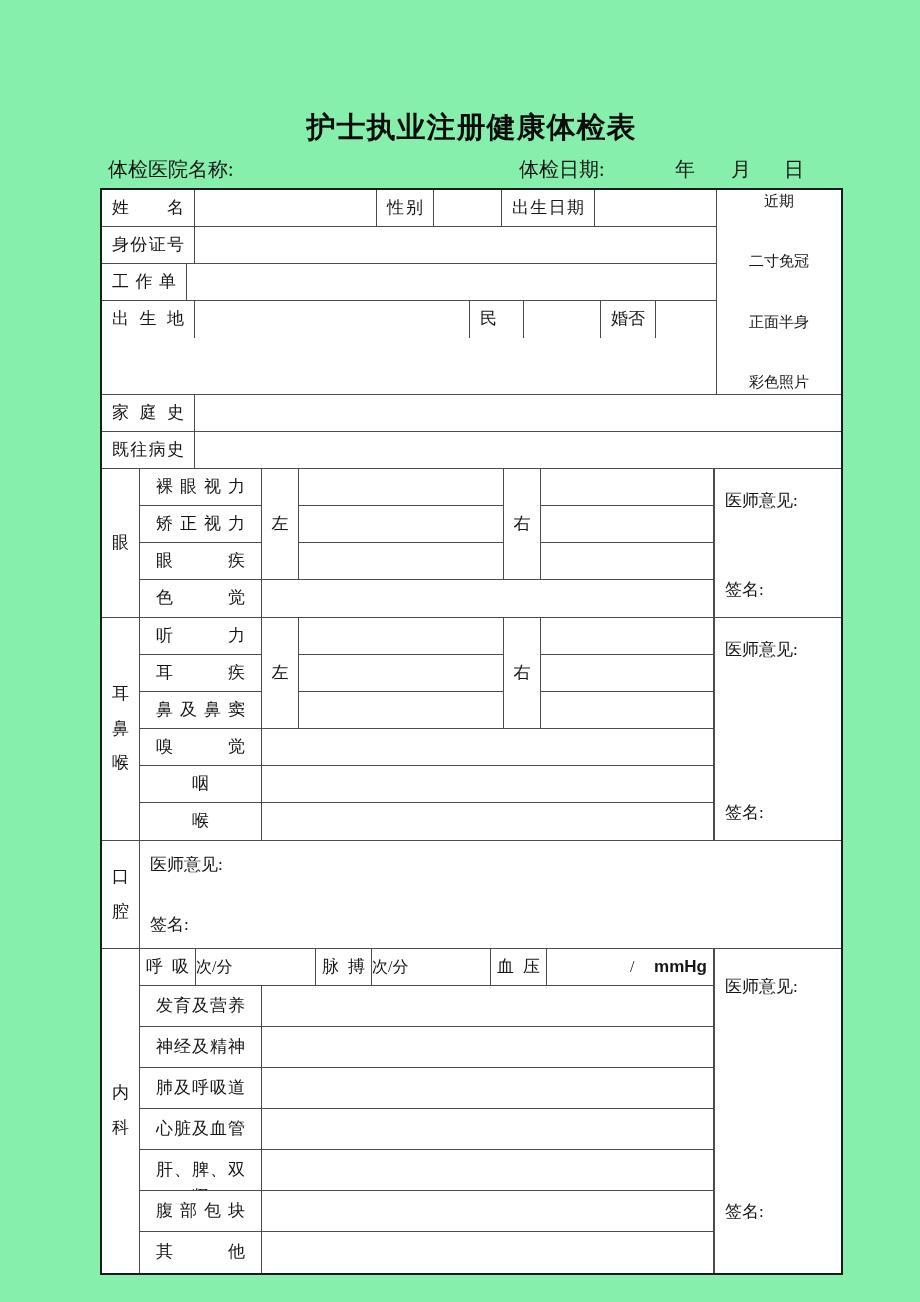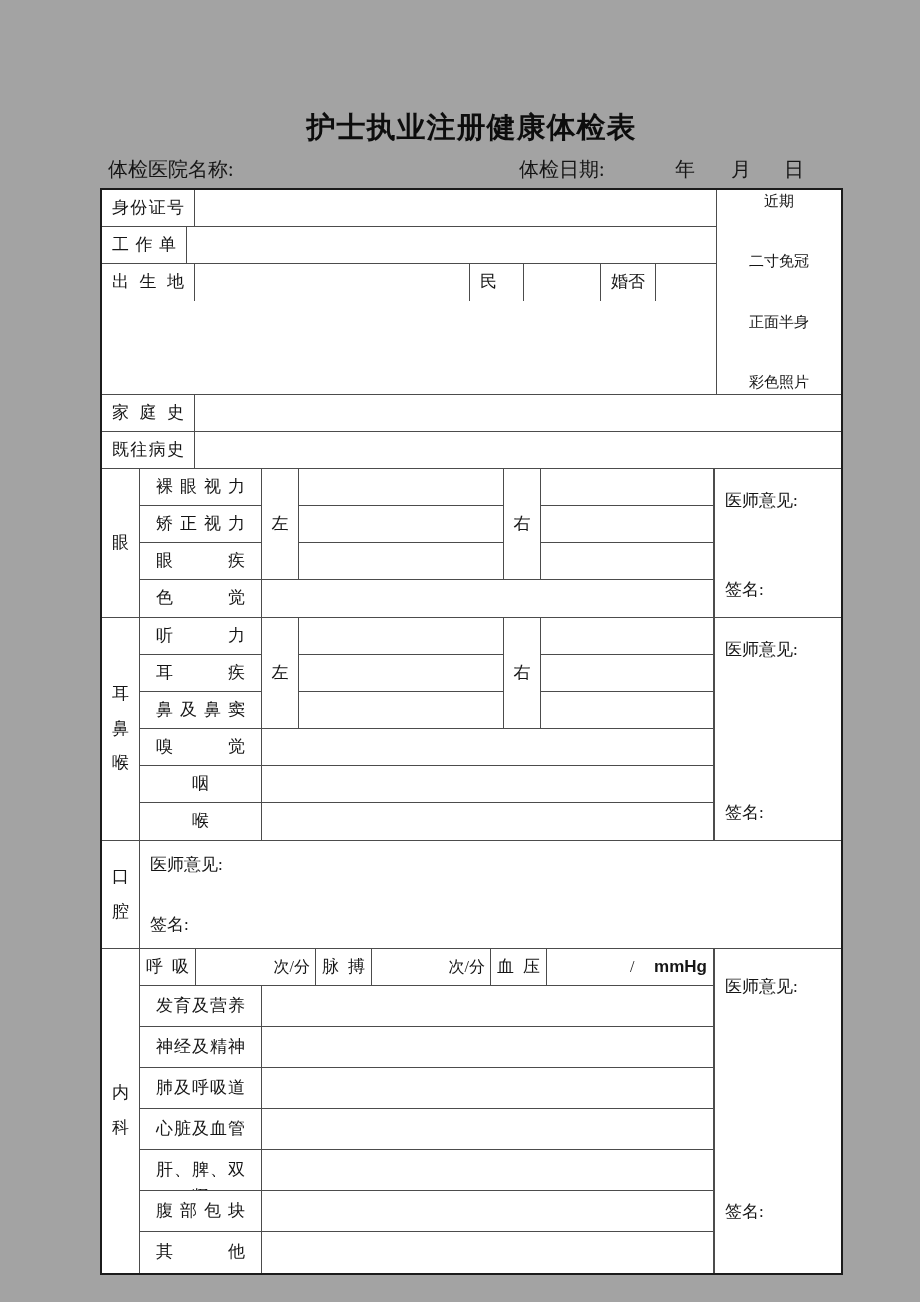--- a/index.html
+++ b/index.html
@@ -2,21 +2,21 @@
 <html lang="zh"><head>
 <meta charset="utf-8">
 <style>
   * { box-sizing: border-box; margin: 0; padding: 0; }
   html, body { background: #ffffff; }
   body {
     width: 920px; height: 1302px;
     font-family: "Liberation Serif", serif;
     color: #151515;
   }
-  .page { position: relative; width: 920px; height: 1302px; background: #a3a3a3; overflow: hidden; }
+  .page { position: relative; width: 920px; height: 1302px; background: #86efac; overflow: hidden; }
   .content { position: absolute; left: 100px; top: 0; width: 743px; }
 
   .title {
     margin-top: 106px;
     text-align: center;
     font-family: "Liberation Sans", sans-serif;
     font-weight: bold;
     font-size: 29px;
     line-height: 42px;
     letter-spacing: 1px;
@@ -70,21 +70,21 @@
   .itemlbl { text-align: justify; text-align-last: justify; padding: 0 16px; }
   .center1 { text-align: center; text-align-last: center; }
   .lrcell { display: flex; align-items: center; justify-content: center; }
   .spanv { grid-column: 2 / 6; }
 
   
   .vitals { display: flex; height: 37px; border-bottom: 1px solid #4c4c4c; }
   .vitals .cell { line-height: 36px; }
   .w56 { width: 56px; } .w120 { width: 120px; } .w119 { width: 119px; }
   .vlbl { text-align: justify; text-align-last: justify; padding: 0 6px; }
-  .vunit { font-size: 16px; text-align: right; padding-right: 5px; }
+  .vunit { font-size: 16px; padding-right: 5px; }
   .bpcell { flex: 1; position: relative; }
   .bp-slash { position: absolute; left: 50%; top: 0; font-size: 16px; }
   .bp-unit  { position: absolute; right: 6px; top: 0; font-family: "Liberation Sans", sans-serif; font-weight: bold; font-size: 17px; }
 
   .livercell { position: relative; }
   .ovchar { position: absolute; bottom: -15px; left: 50%; transform: translateX(-50%);
             line-height: 1; font-size: 17px; }
 </style>
 </head>
 <body>
@@ -99,20 +99,28 @@
       <span class="h-date">体检日期:</span>
       <span class="h-year">年</span>
       <span class="h-month">月</span>
       <span class="h-day">日</span>
     </div>
 
     <div class="formtable">
 
       <div class="tophalf">
         <div class="tleft">
+          <div class="trow bB">
+            <div class="cell lbl bR" style="width:93px">姓名</div>
+            <div class="cell bR" style="width:182px"></div>
+            <div class="cell lbl bR" style="width:57px">性别</div>
+            <div class="cell bR" style="width:68px"></div>
+            <div class="cell lbl bR" style="width:93px">出生日期</div>
+            <div class="cell flex1"></div>
+          </div>
           <div class="trow bB">
             <div class="cell lbl bR" style="width:93px">身份证号</div>
             <div class="cell flex1"></div>
           </div>
           <div class="trow bB">
             <div class="cell lbl bR" style="width:85px">工作单位</div>
             <div class="cell flex1"></div>
           </div>
           <div class="trow">
             <div class="cell lbl bR" style="width:93px">出生地</div>

